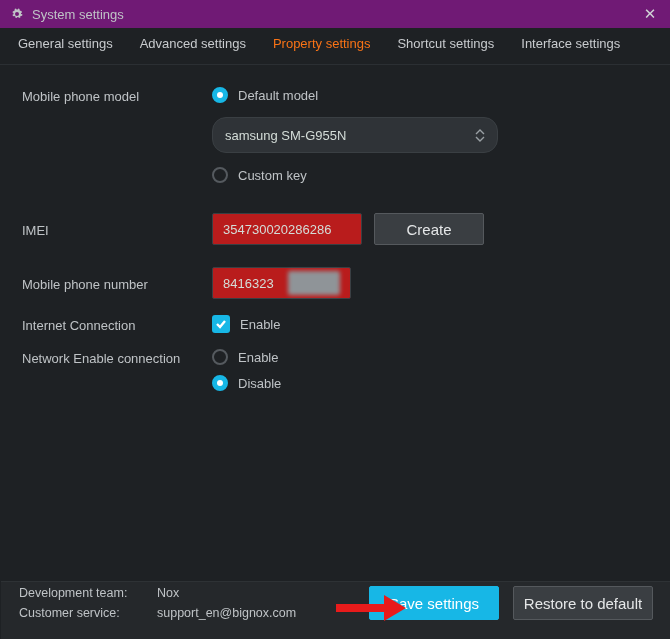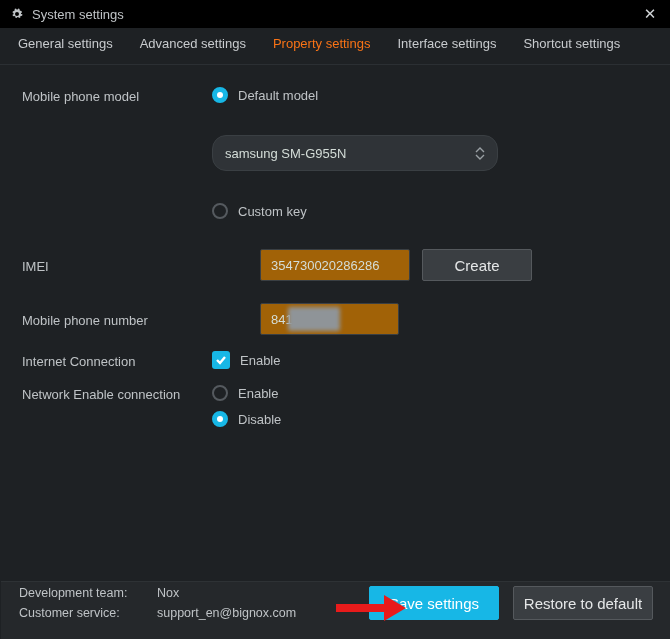--- a/index.html
+++ b/index.html
@@ -13,21 +13,21 @@
     font-size: 13px;
     overflow: hidden;
   }
 
   
   .titlebar {
     display: flex;
     align-items: center;
     height: 28px;
     padding: 0 10px;
-    background: #000000;
+    background: #701a75;
   }
   .titlebar .gear {
     width: 14px; height: 14px;
     margin-right: 8px;
     display: inline-flex; align-items: center; justify-content: center;
     color: #bfc3c6;
   }
   .titlebar .title { flex: 0 0 auto; }
   .titlebar .spacer { flex: 1 1 auto; }
   .titlebar .close {
@@ -130,29 +130,28 @@
   }
   .dropdown .chev {
     display: inline-flex; flex-direction: column;
     gap: 1px;
   }
   .dropdown .chev svg { display: block; }
 
   
   .text-input {
     height: 32px;
-    background: #a16207;
+    background: #b91c1c;
     border: 1px solid #3a3f43;
     border-radius: 2px;
     color: #d4ddd8;
     padding: 0 10px;
     font-size: 13px;
     font-family: inherit;
     box-sizing: border-box;
-    margin-left: 48px;
   }
   .text-input.imei { width: 150px; }
   .text-input.phone { width: 139px; }
 
   .phone-obscure {
     position: relative;
     display: inline-block;
   }
   .phone-obscure::after {
     content: "";
@@ -238,42 +237,42 @@
   
   .arrow-annot {
     position: absolute;
     left: 335px;
     bottom: 18px;
     width: 70px;
     height: 26px;
     pointer-events: none;
   }
 
-  .stack { display: flex; flex-direction: column; gap: 32px; }
+  .stack { display: flex; flex-direction: column; gap: 14px; }
 </style>
 </head>
 <body>
 
 <div class="titlebar">
   <span class="gear">
     <svg width="12" height="12" viewBox="0 0 24 24">
         <path fill="#bfc3c6" d="M12 8a4 4 0 100 8 4 4 0 000-8zm9 4l2 1-1 3-2-.5a8 8 0 01-1.7 1.7l.5 2-3 1-1-2a8 8 0 01-2.4 0l-1 2-3-1 .5-2A8 8 0 016.2 16L4 16.5l-1-3 2-1a8 8 0 010-2.4l-2-1 1-3 2 .5A8 8 0 017.7 4.2L7 2l3-1 1 2a8 8 0 012.4 0l1-2 3 1-.5 2a8 8 0 011.7 1.7L21 6l1 3-2 1a8 8 0 010 2z"></path>
       </svg>
   </span>
   <span class="title">System settings</span>
   <span class="spacer"></span>
   <span class="close">✕</span>
 </div>
 
 <div class="tabs">
   <div class="tab">General settings</div>
   <div class="tab">Advanced settings</div>
   <div class="tab active">Property settings</div>
+  <div class="tab">Shortcut settings</div>
   <div class="tab">Interface settings</div>
-  <div class="tab">Shortcut settings</div>
 </div>
 
 <div class="main">
 
   <div class="row top">
     <div class="label-col">Mobile phone model</div>
     <div class="ctrl-col">
       <div class="stack">
         <label class="radio checked">
           <span class="dot"></span>

